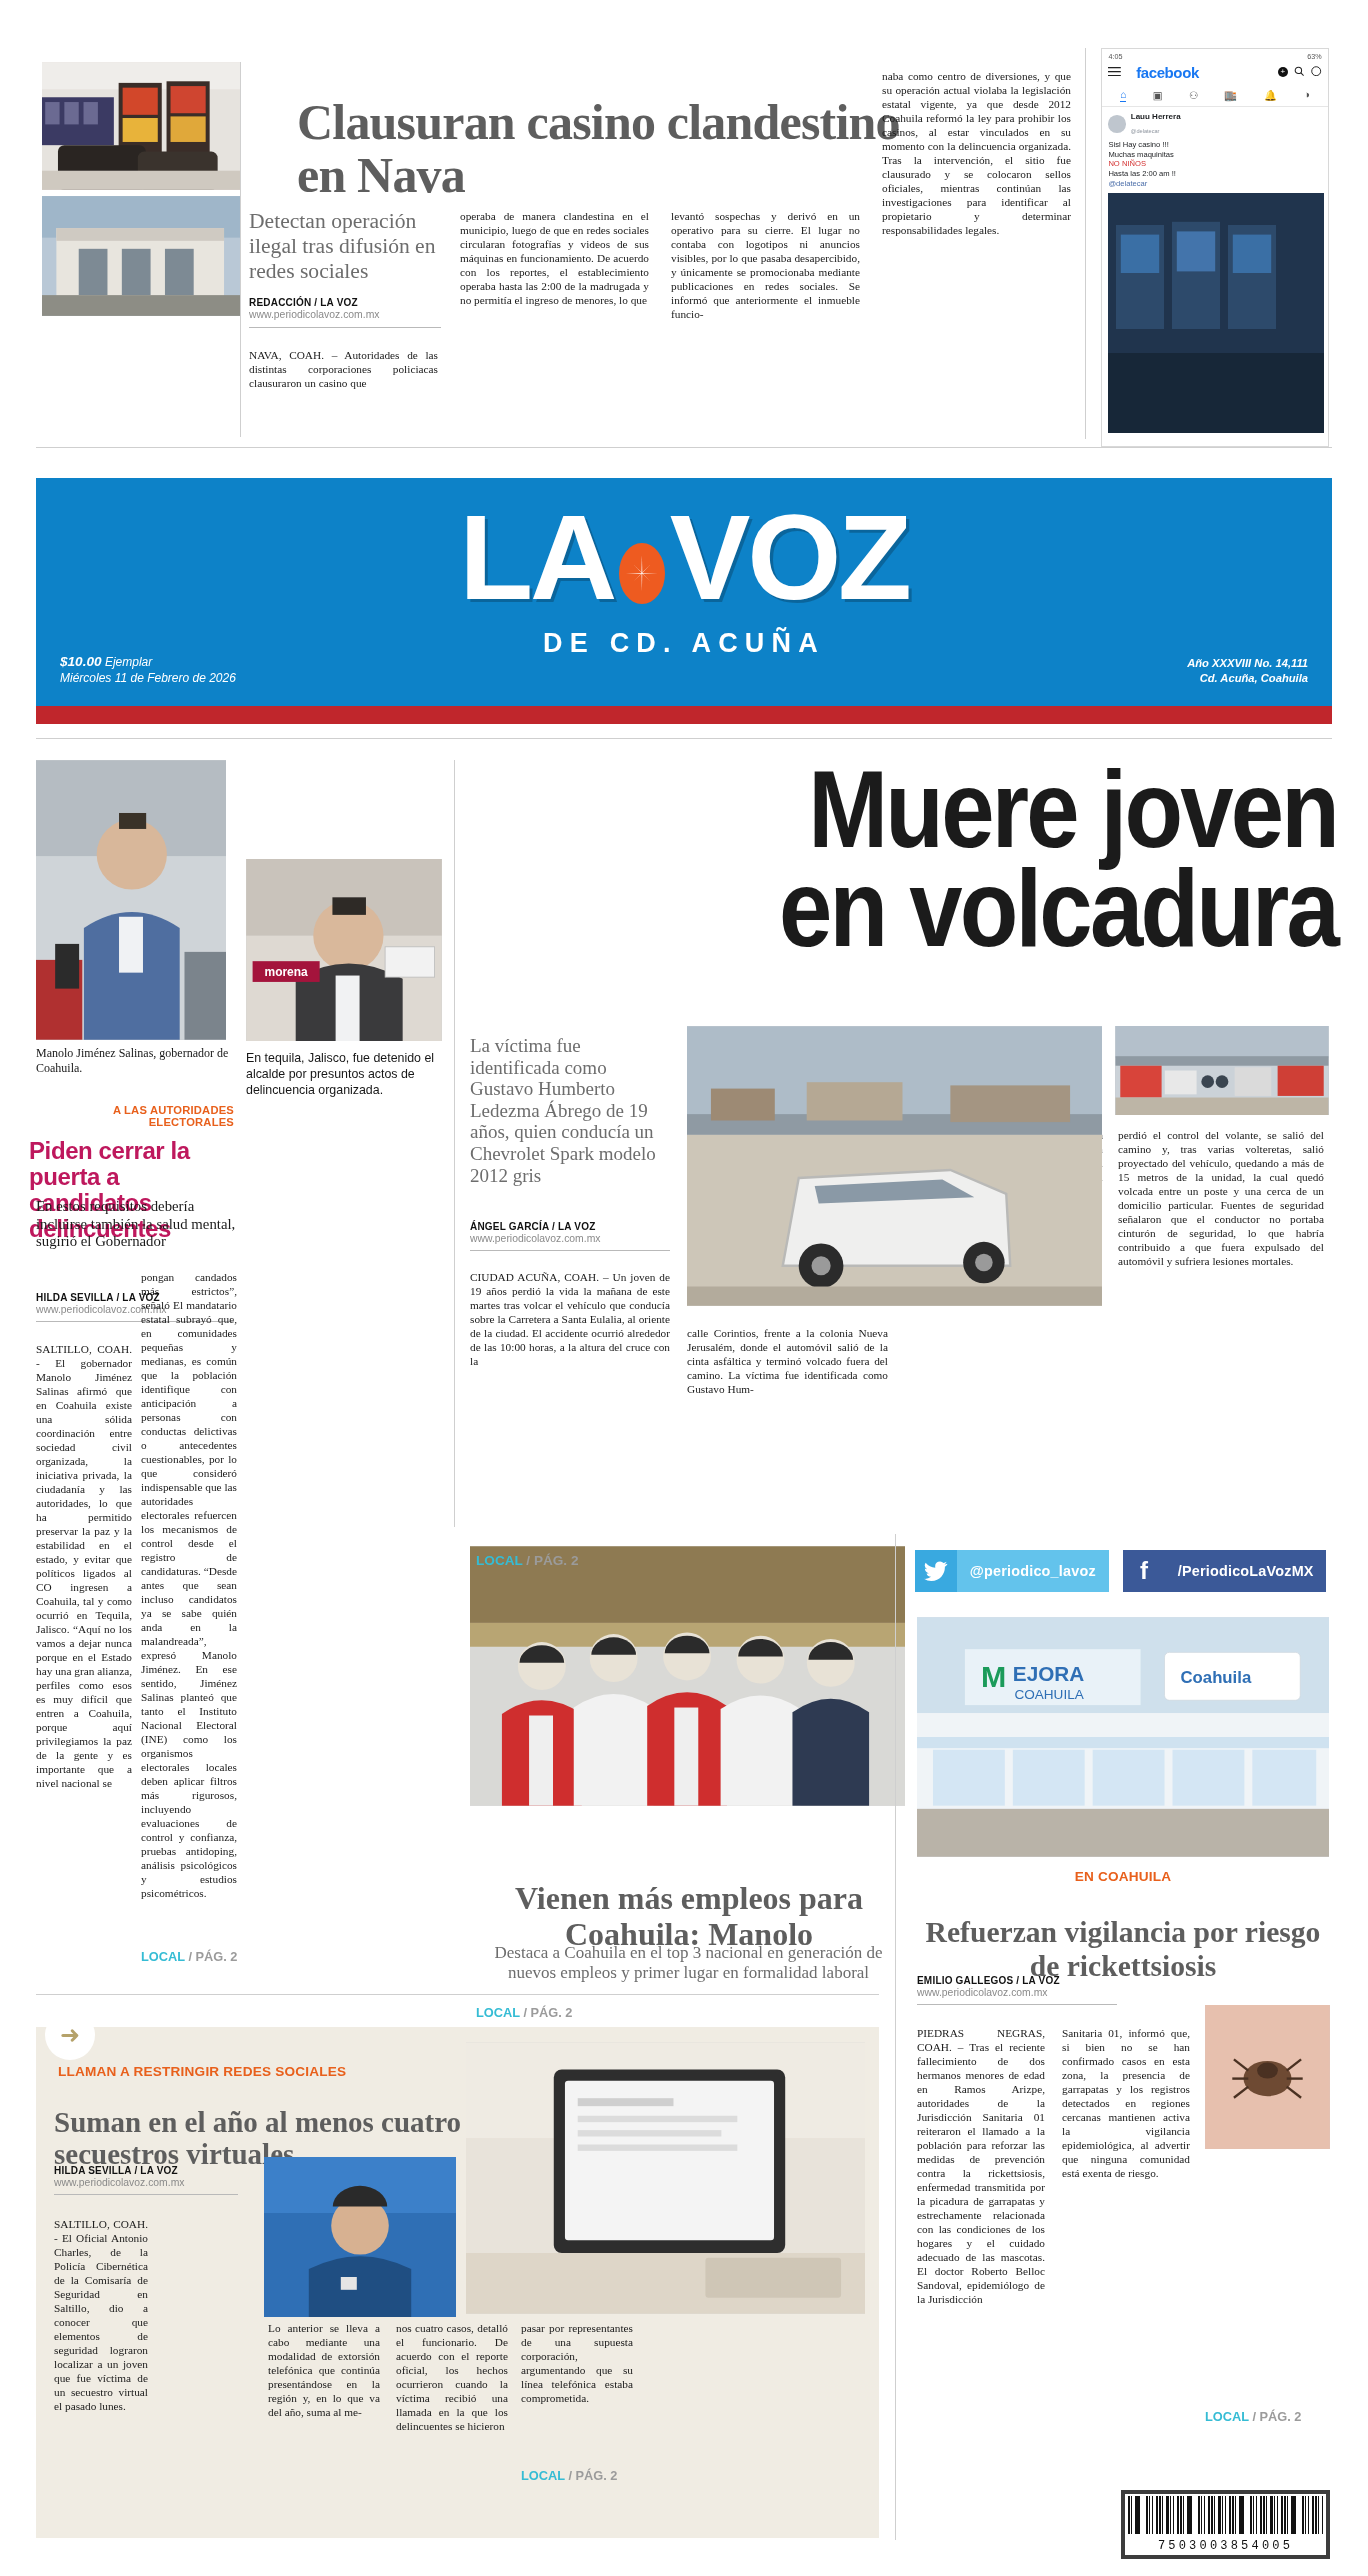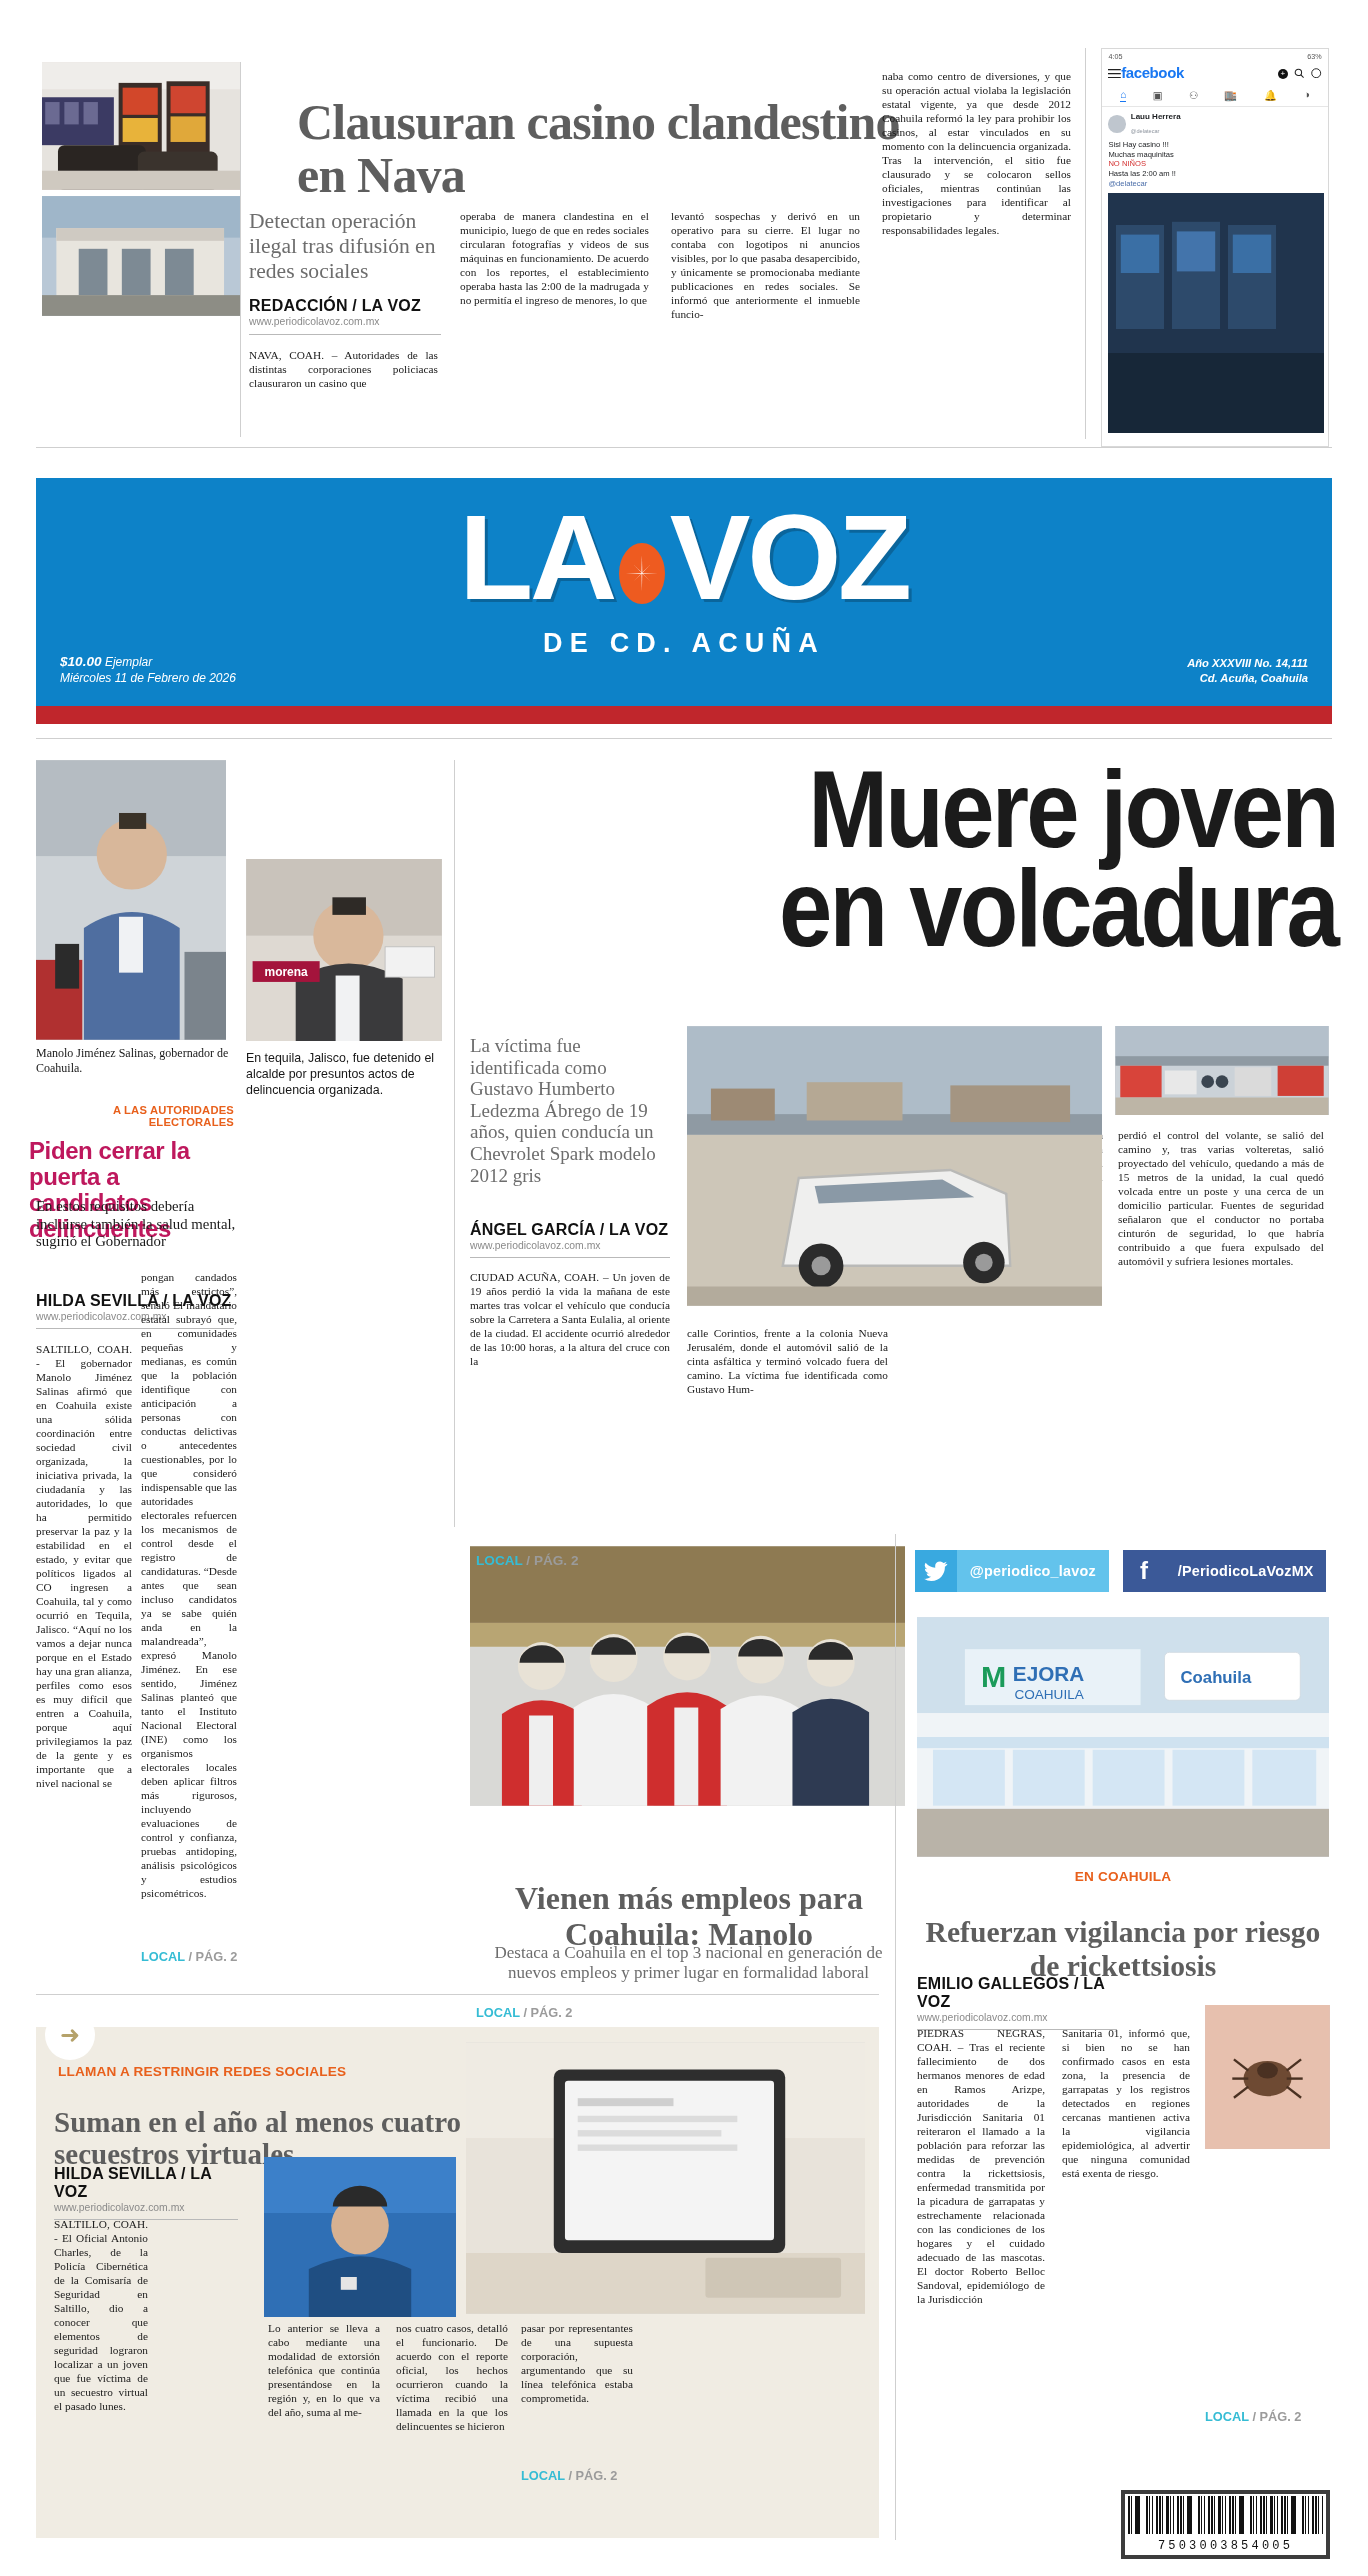--- a/index.html
+++ b/index.html
@@ -12,21 +12,21 @@
     position: relative;
     overflow: hidden;
   }
   .page { position:relative; width:1368px; height:2576px; background:#fff; }
 
   .kicker {
     color:#e8601c; font-weight:bold; letter-spacing:0.2px;
     font-family:"Liberation Sans", sans-serif;
   }
   .byline-name {
-    font-weight:bold; font-size:16px; letter-spacing:0.2px; color:#111;
+    font-weight:bold; font-size:10px; letter-spacing:0.2px; color:#111;
   }
   .byline-url { font-size:10.4px; color:#8a8a8a; margin-top:0.8px; }
   .rule { border-top:0.8px solid #b9b9b9; }
 
   .body-col {
     font-family:"Liberation Serif", serif;
     font-size:11.3px; line-height:14px; text-align:justify;
     color:#1a1a1a; hyphens:auto;
   }
 
@@ -54,21 +54,21 @@
   #col-cl-1 { position:absolute; left:249px; top:348px; width:189px; }
   #col-cl-2 { position:absolute; left:460px; top:209px; width:189px; }
   #col-cl-3 { position:absolute; left:671px; top:209px; width:189px; }
   #col-cl-4 { position:absolute; left:882px; top:69px; width:189px; }
 
   #phone-shot {
     position:absolute; left:1101px; top:48px; width:228px; height:399px;
     background:#fff; border:0.8px solid #d8d8d8; overflow:hidden;
   }
   .fb-status { display:flex; justify-content:space-between; font-size:7.2px; color:#555; padding:3.2px 6.4px 1.6px; }
-  .fb-bar { display:flex; align-items:flex-end; gap:0; padding:1.6px 6.4px 3.2px; }
+  .fb-bar { display:flex; align-items:flex-start; gap:15px; padding:1.6px 6.4px 3.2px; }
   .fb-logo { color:#1877f2; font-weight:bold; font-size:15px; letter-spacing:-0.4px; }
   .fb-icons { margin-left:auto; display:flex; gap:6.4px; align-items:center; }
   .dot-circle { width:10.4px;height:10.4px;border-radius:50%;background:#111;color:#fff;font-size:8px;line-height:10.4px;text-align:center; }
   .fb-tabs { display:flex; justify-content:space-around; padding:4px 4.8px 4.8px; border-bottom:0.8px solid #e6e6e6; font-size:10.4px; color:#555; }
   .fb-tabs .active { color:#1877f2; border-bottom:1.6px solid #1877f2; }
   .fb-post { padding:4.8px 6.4px; }
   .fb-user { display:flex; gap:4.8px; align-items:center; }
   .fb-avatar { width:17.6px;height:17.6px;border-radius:50%;background:#bfc6ce; }
   .fb-username { font-size:8px; font-weight:bold; color:#1c1e21; }
   .fb-meta { font-size:5.6px; color:#8d949e; }

